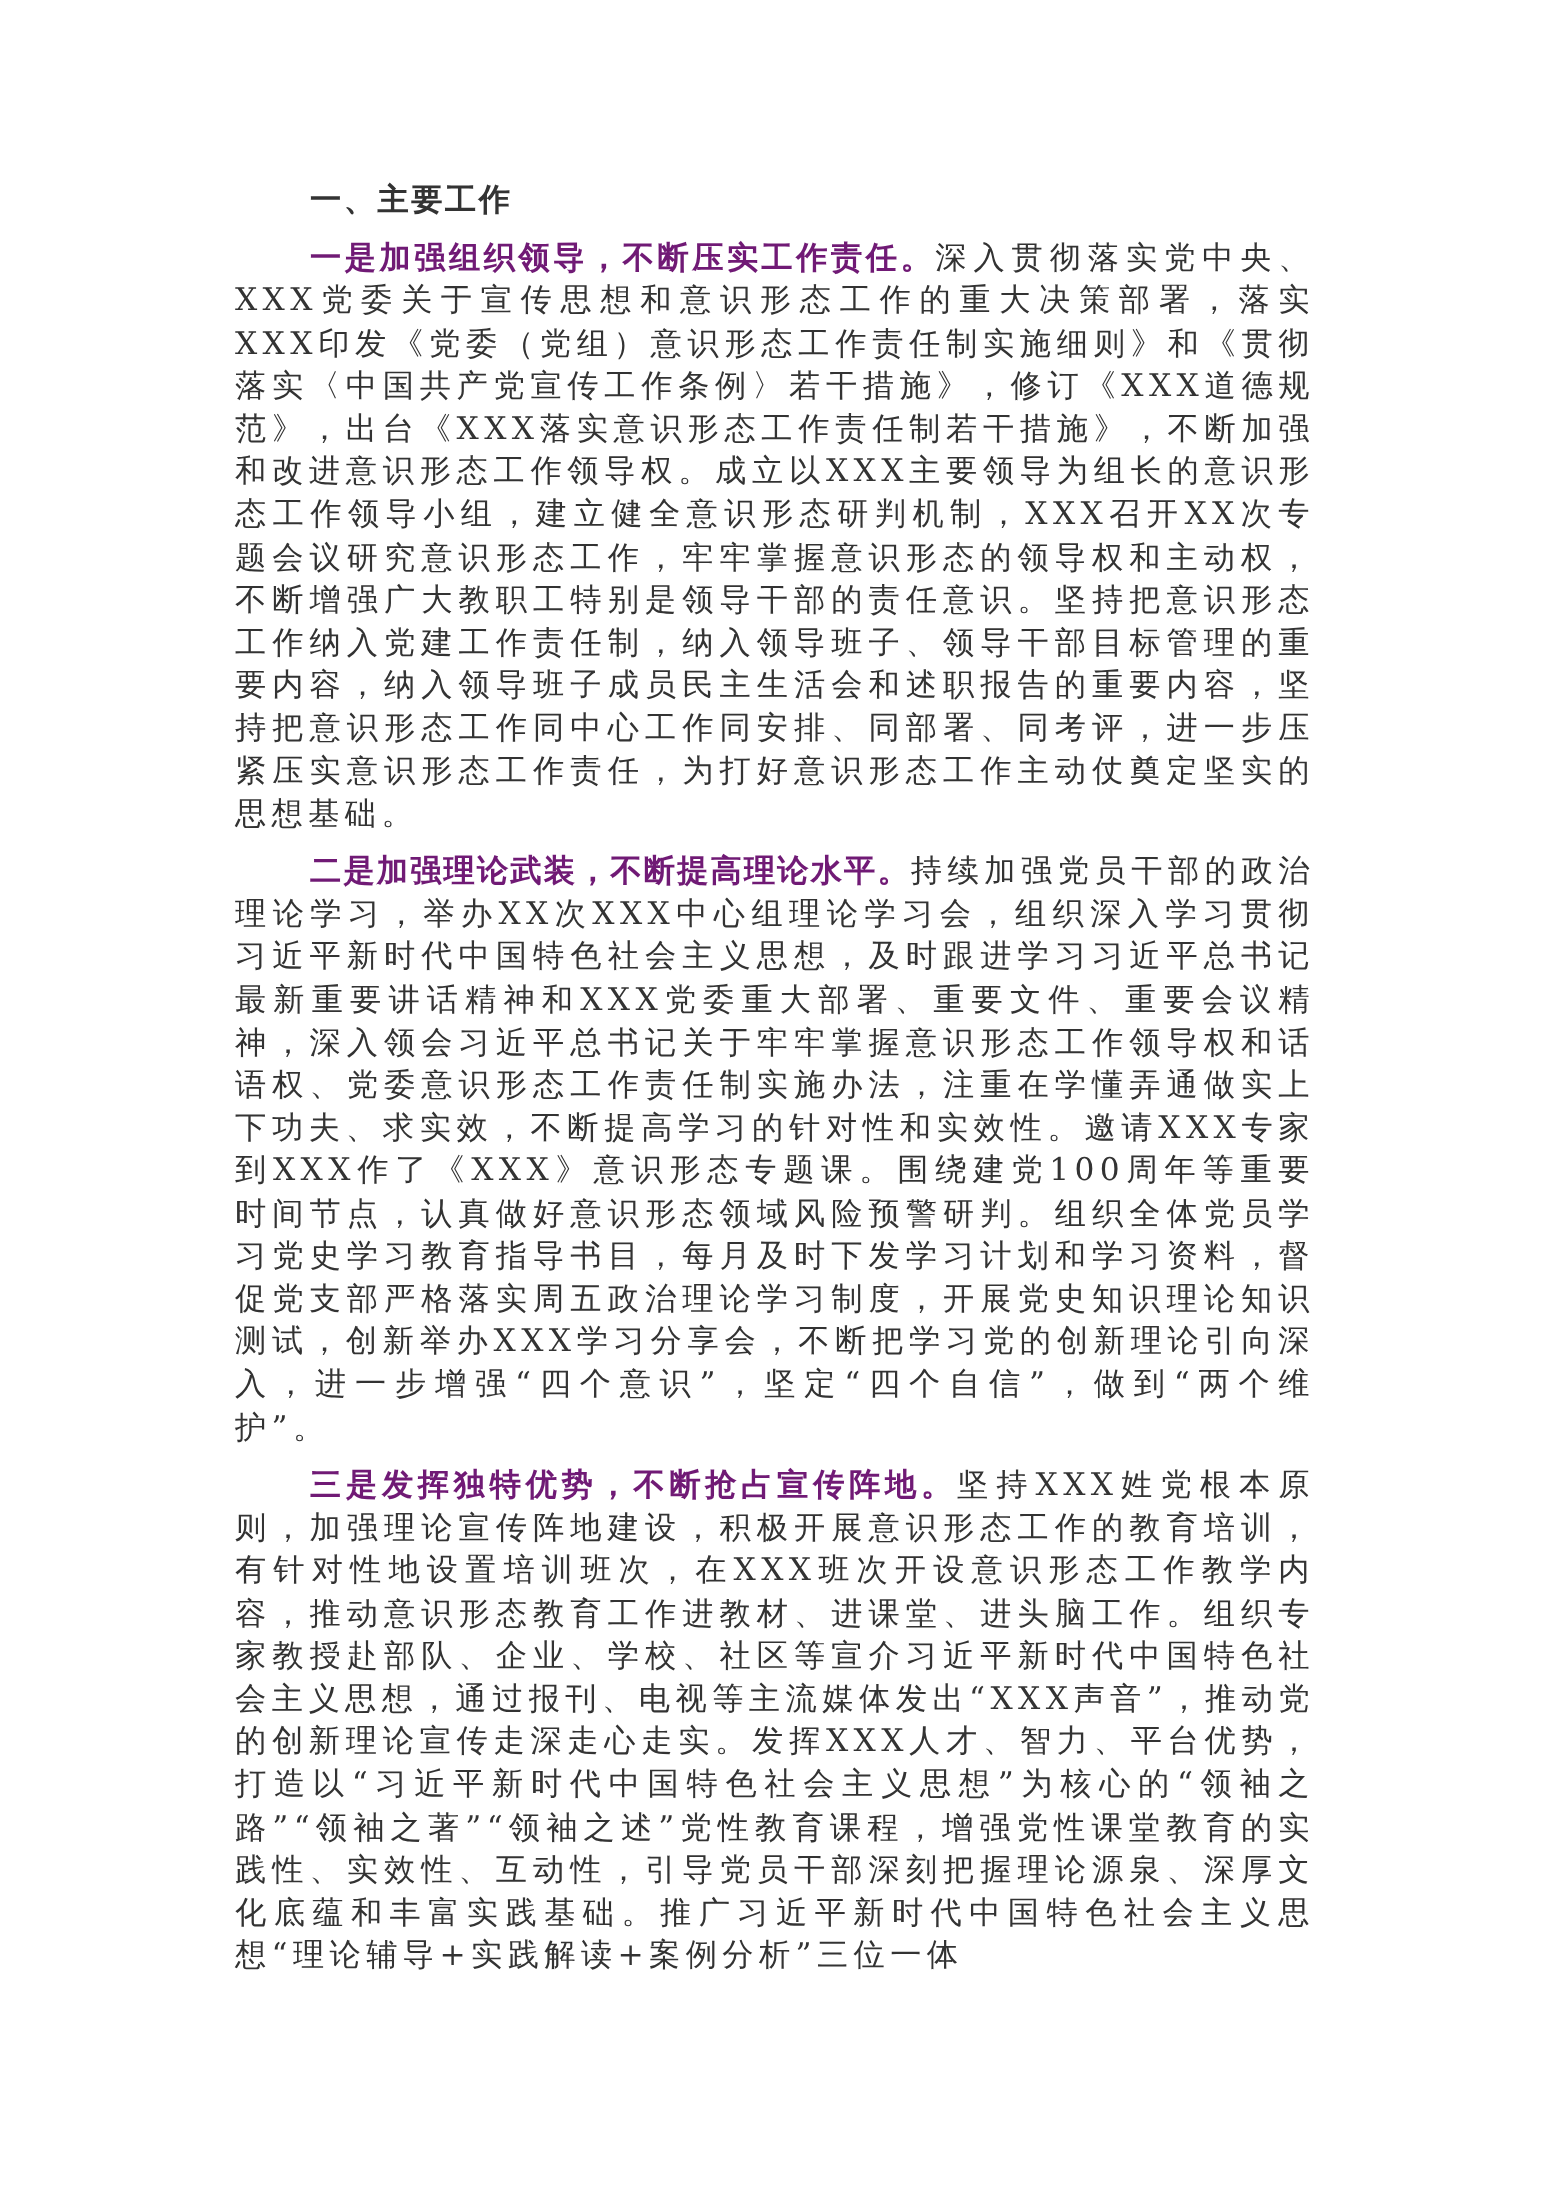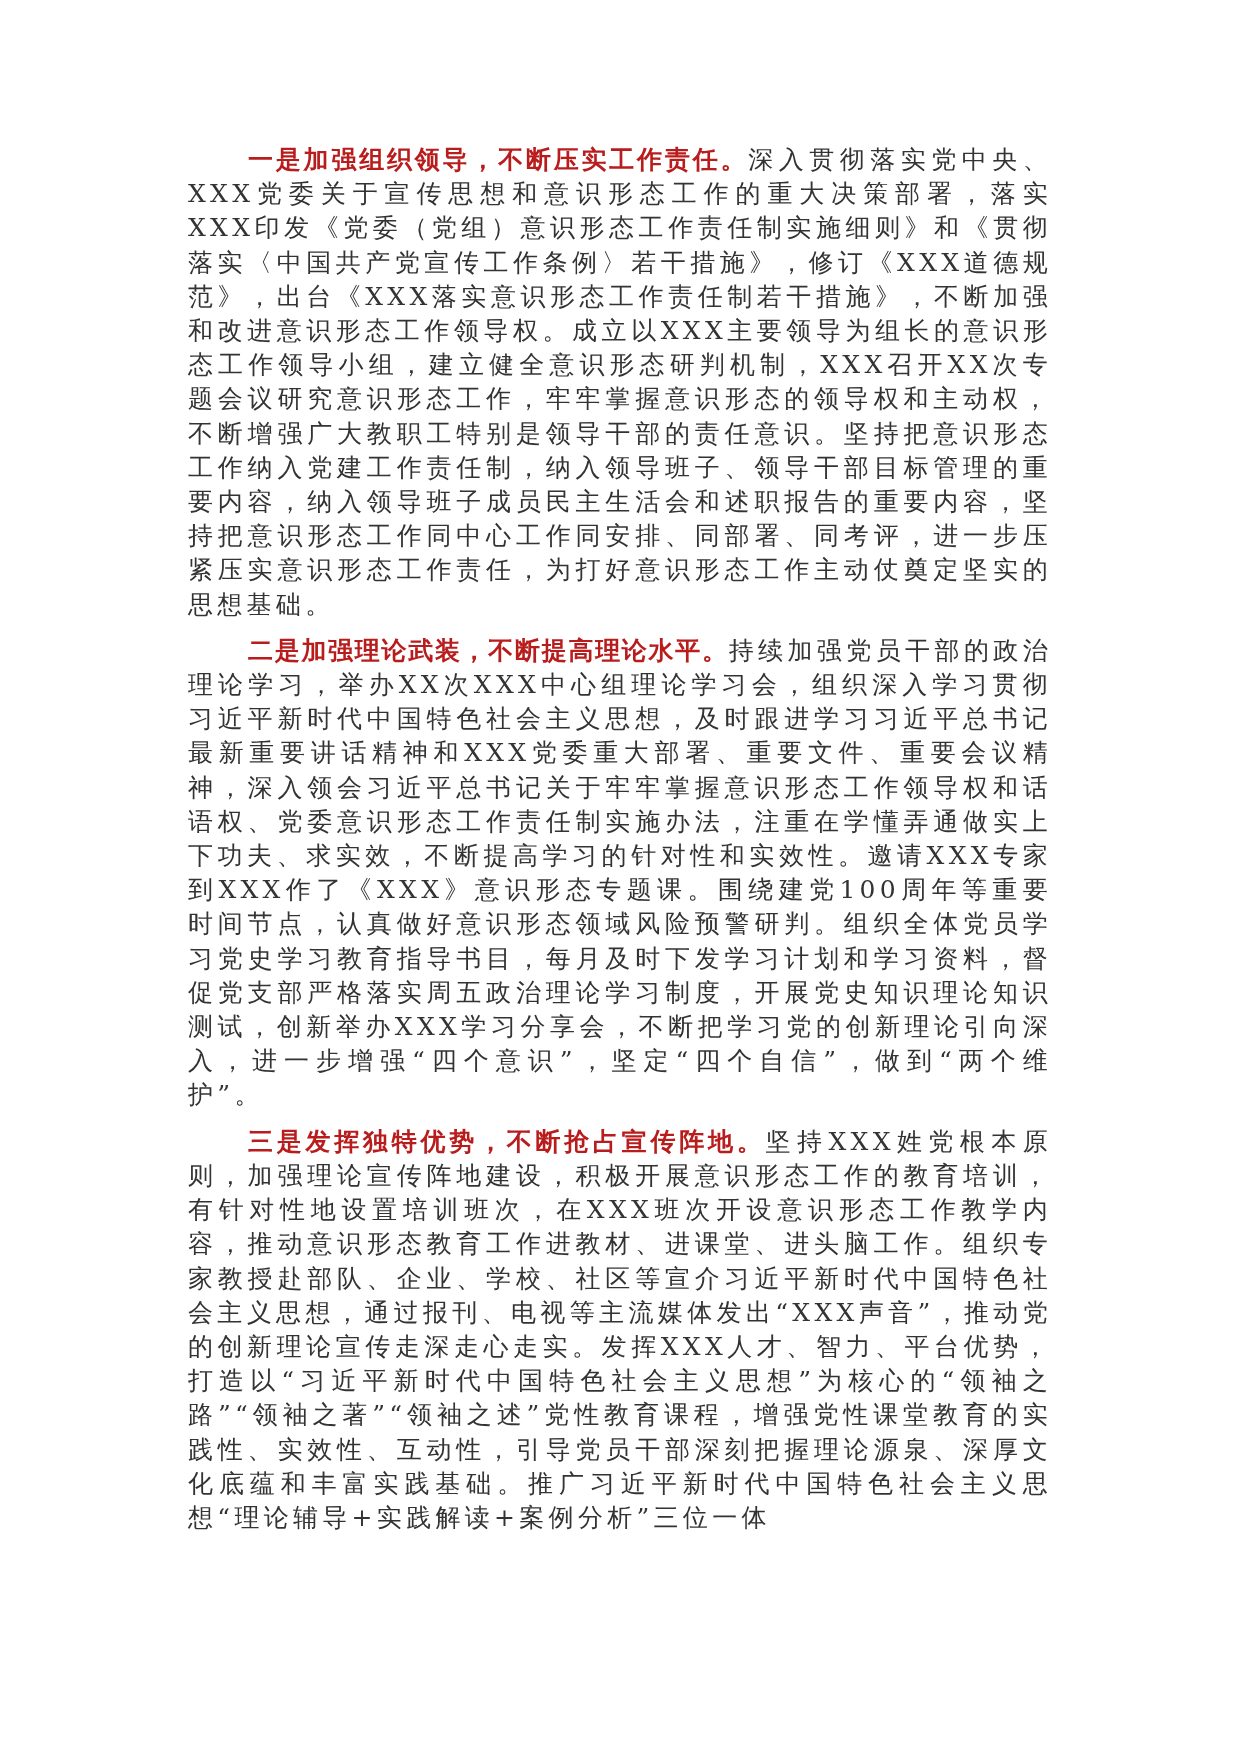--- a/index.html
+++ b/index.html
@@ -5,22 +5,23 @@
   html, body { margin: 0; padding: 0; background: #ffffff; }
   body { width: 1240px; height: 1754px; position: relative; overflow: hidden; }
   .page {
     position: absolute; left: 188px; top: 143px; width: 864px;
     font-family: "DejaVu Serif", "Liberation Serif", serif;
     color: #333333; font-size: 25px; line-height: 34.2px;
     letter-spacing: 4.3px; text-align: justify; text-justify: inter-character;
   }
   .para { margin: 0 0 12px 0; text-indent: 60px; }
   .heading { margin: 0 0 12px 0; text-indent: 60px; font-family: "DejaVu Sans", "Liberation Sans", sans-serif; font-weight: bold; letter-spacing: 2px; }
-  .lead { font-family: "DejaVu Sans", "Liberation Sans", sans-serif; font-weight: bold; letter-spacing: 1.6px; color: #b91c1c; }
+  .lead { font-family: "DejaVu Sans", "Liberation Sans", sans-serif; font-weight: bold; letter-spacing: 1.6px; color: #701a75; }
 </style>
 </head>
 <body>
 
 <div class="page">
+  <p class="heading">一、主要工作</p>
   <p class="para"><span class="lead">一是加强组织领导，不断压实工作责任。</span><span>深入贯彻落实党中央、XXX党委关于宣传思想和意识形态工作的重大决策部署，落实XXX印发《党委（党组）意识形态工作责任制实施细则》和《贯彻落实〈中国共产党宣传工作条例〉若干措施》，修订《XXX道德规范》，出台《XXX落实意识形态工作责任制若干措施》，不断加强和改进意识形态工作领导权。成立以XXX主要领导为组长的意识形态工作领导小组，建立健全意识形态研判机制，XXX召开XX次专题会议研究意识形态工作，牢牢掌握意识形态的领导权和主动权，不断增强广大教职工特别是领导干部的责任意识。坚持把意识形态工作纳入党建工作责任制，纳入领导班子、领导干部目标管理的重要内容，纳入领导班子成员民主生活会和述职报告的重要内容，坚持把意识形态工作同中心工作同安排、同部署、同考评，进一步压紧压实意识形态工作责任，为打好意识形态工作主动仗奠定坚实的思想基础。</span></p>
   <p class="para"><span class="lead">二是加强理论武装，不断提高理论水平。</span><span>持续加强党员干部的政治理论学习，举办XX次XXX中心组理论学习会，组织深入学习贯彻习近平新时代中国特色社会主义思想，及时跟进学习习近平总书记最新重要讲话精神和XXX党委重大部署、重要文件、重要会议精神，深入领会习近平总书记关于牢牢掌握意识形态工作领导权和话语权、党委意识形态工作责任制实施办法，注重在学懂弄通做实上下功夫、求实效，不断提高学习的针对性和实效性。邀请XXX专家到XXX作了《XXX》意识形态专题课。围绕建党100周年等重要时间节点，认真做好意识形态领域风险预警研判。组织全体党员学习党史学习教育指导书目，每月及时下发学习计划和学习资料，督促党支部严格落实周五政治理论学习制度，开展党史知识理论知识测试，创新举办XXX学习分享会，不断把学习党的创新理论引向深入，进一步增强“四个意识”，坚定“四个自信”，做到“两个维护”。</span></p>
   <p class="para"><span class="lead">三是发挥独特优势，不断抢占宣传阵地。</span><span>坚持XXX姓党根本原则，加强理论宣传阵地建设，积极开展意识形态工作的教育培训，有针对性地设置培训班次，在XXX班次开设意识形态工作教学内容，推动意识形态教育工作进教材、进课堂、进头脑工作。组织专家教授赴部队、企业、学校、社区等宣介习近平新时代中国特色社会主义思想，通过报刊、电视等主流媒体发出“XXX声音”，推动党的创新理论宣传走深走心走实。发挥XXX人才、智力、平台优势，打造以“习近平新时代中国特色社会主义思想”为核心的“领袖之路”“领袖之著”“领袖之述”党性教育课程，增强党性课堂教育的实践性、实效性、互动性，引导党员干部深刻把握理论源泉、深厚文化底蕴和丰富实践基础。推广习近平新时代中国特色社会主义思想“理论辅导+实践解读+案例分析”三位一体</span></p>
 </div>
 
 </body></html>

